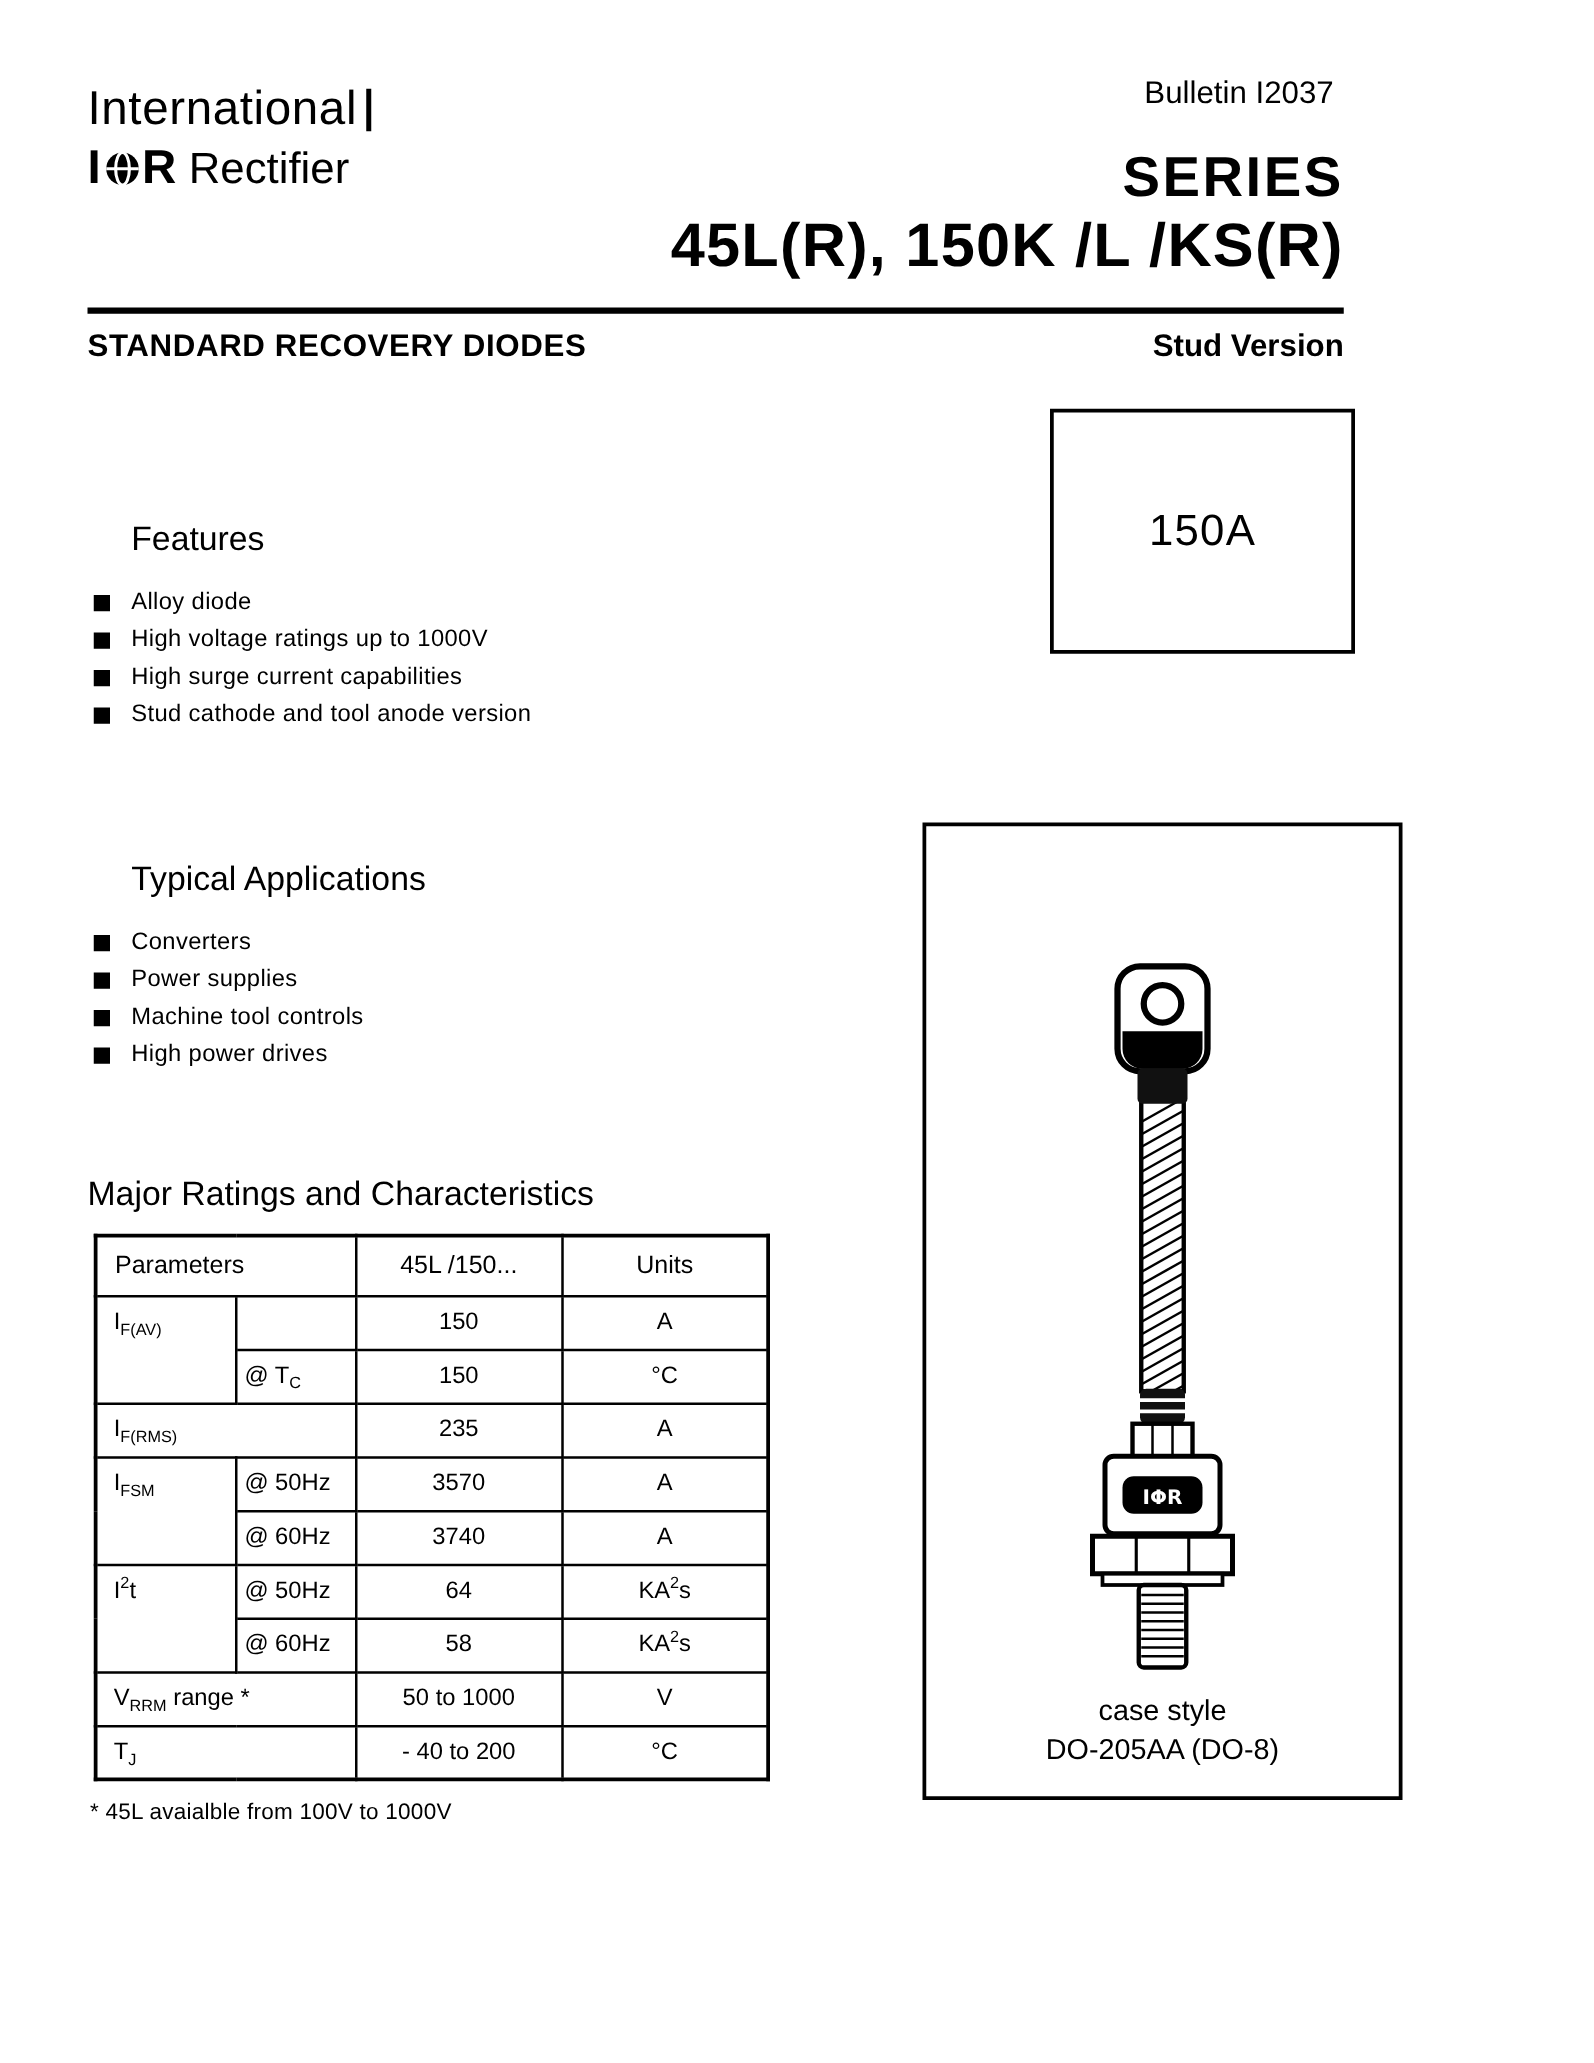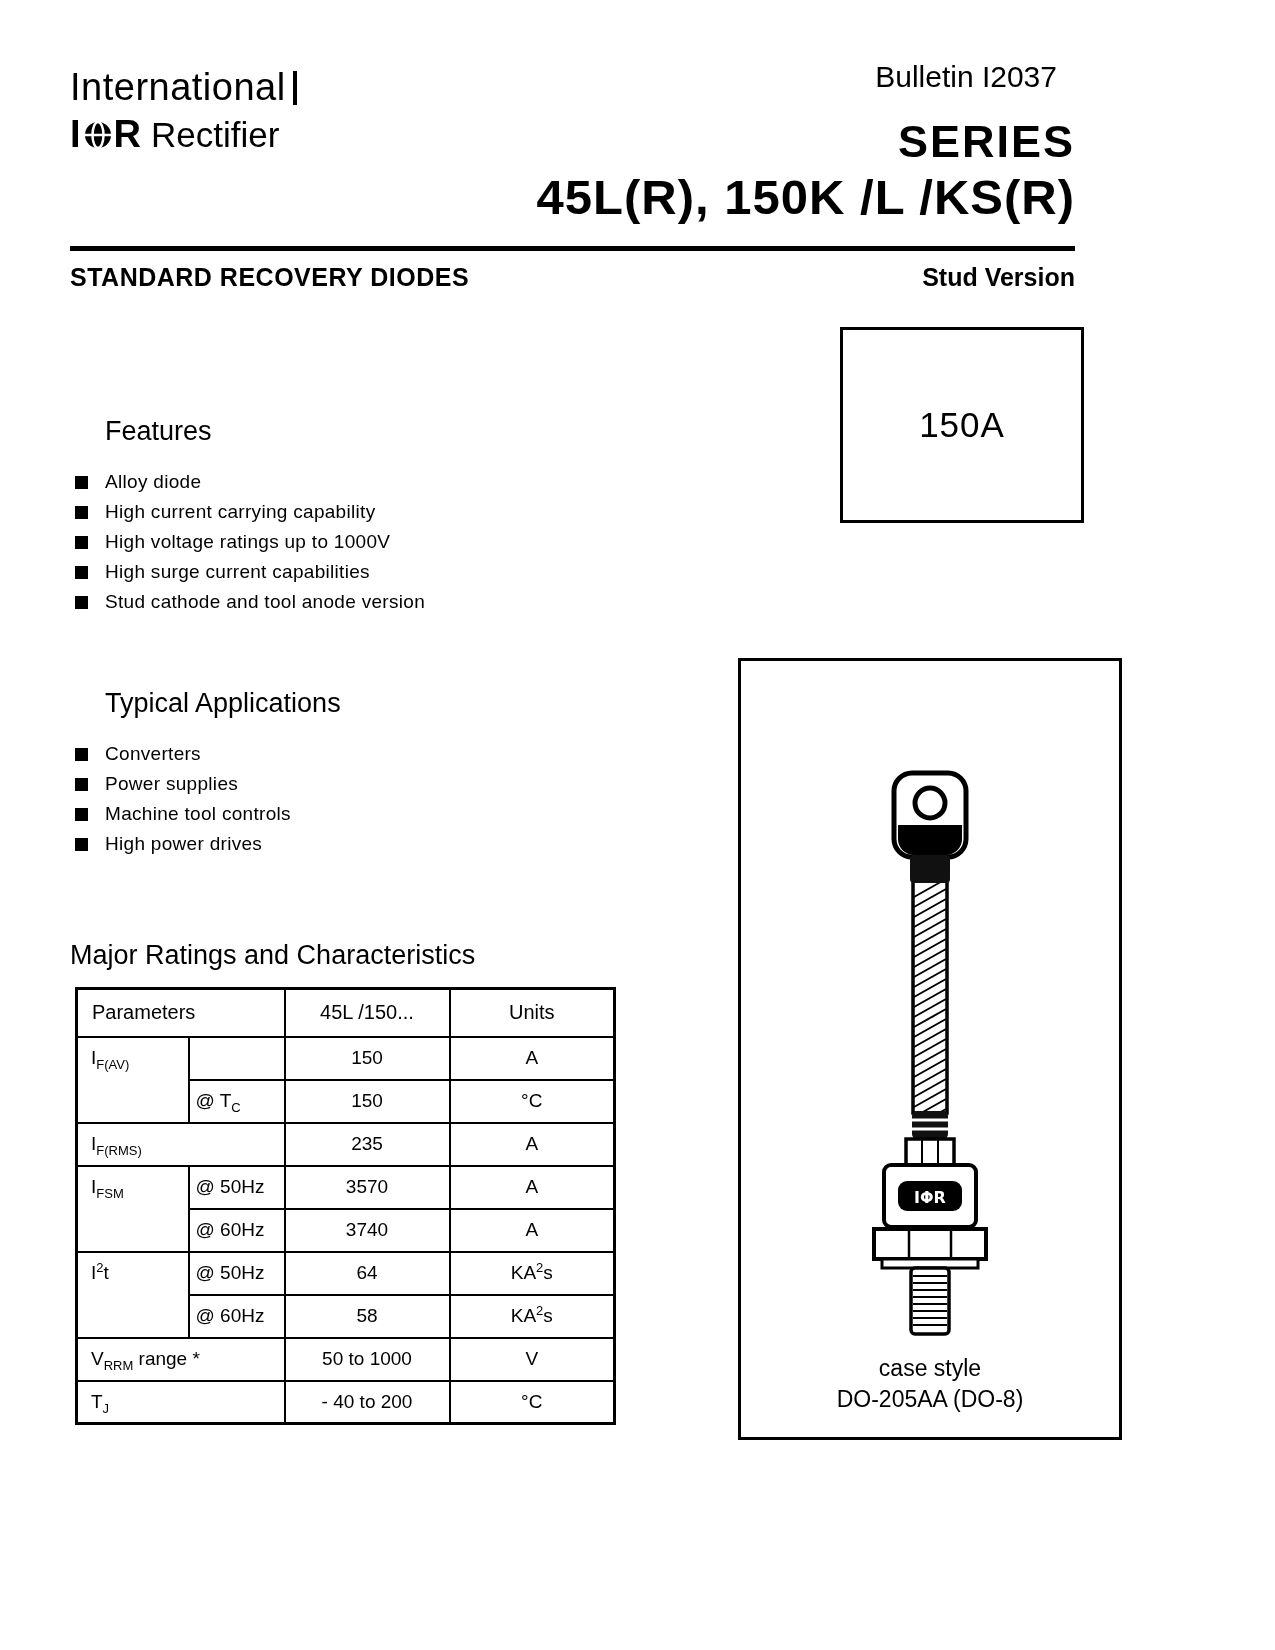--- a/index.html
+++ b/index.html
@@ -3,21 +3,21 @@
 <meta charset="utf-8">
 <style>
   * { margin:0; padding:0; box-sizing:border-box; }
   html,body { background:#fff; }
   .page {
     position:relative; width:1275px; height:1650px; background:#fff; color:#000;
     font-family:"Liberation Sans", sans-serif; overflow:hidden;
   }
 
   
-  .bulletin { position:absolute; top:60px; right:218px; font-size:30px; }
+  .bulletin { position:absolute; top:60px; right:208px; font-size:25px; }
   .logo { position:absolute; left:70px; top:66px; }
   .logo-line1 { font-size:38px; letter-spacing:.5px; display:flex; align-items:center; gap:7px; }
   .logo-endbar { width:4px; height:34px; background:#000; }
   .logo-line2 { display:flex; align-items:center; margin-top:4px; }
   .brand { display:flex; align-items:center; font-weight:bold; font-size:38px; }
   .brand svg { margin:0 1px 0 2px; }
   .rectifier { font-size:35px; margin-left:10px; }
 
   .series { position:absolute; right:200px; top:116px; text-align:right; }
   .series-1 { font-size:45px; font-weight:bold; letter-spacing:2px; line-height:52px; }
@@ -104,24 +104,20 @@
 
   <div class="section features">
     <div class="section-title">Features</div>
     <ul class="bullets">
         <li>
           <span class="bullet-sq"></span>
           <span>Alloy diode</span>
         </li>
         <li>
           <span class="bullet-sq"></span>
-          <span>High current carrying capability</span>
-        </li>
-        <li>
-          <span class="bullet-sq"></span>
           <span>High voltage ratings up to 1000V</span>
         </li>
         <li>
           <span class="bullet-sq"></span>
           <span>High surge current capabilities</span>
         </li>
         <li>
           <span class="bullet-sq"></span>
           <span>Stud cathode and tool anode version</span>
         </li>
@@ -210,20 +206,21 @@
             <td class="c-val">50 to 1000</td>
             <td class="c-unit"><span>V</span></td>
           </tr>
           <tr>
             <td class="c-param" rowspan="1" colspan="2"><span>T</span><sub>J</sub></td>
             <td class="c-val">- 40 to 200</td>
             <td class="c-unit"><span>°C</span></td>
           </tr>
         </tbody>
     </table>
+    <div class="footnote">* 45L avaialble from 100V to 1000V</div>
   </div>
 
   <div class="case-box">
     <svg class="diode" width="240" height="580" viewBox="0 0 240 580">
       <g stroke="#000" stroke-width="2">
         <line x1="104" y1="134" x2="136" y2="116"></line>
           <line x1="104" y1="144" x2="136" y2="126"></line>
         <line x1="104" y1="154" x2="136" y2="136"></line>
           <line x1="104" y1="164" x2="136" y2="146"></line>
         <line x1="104" y1="174" x2="136" y2="156"></line>

